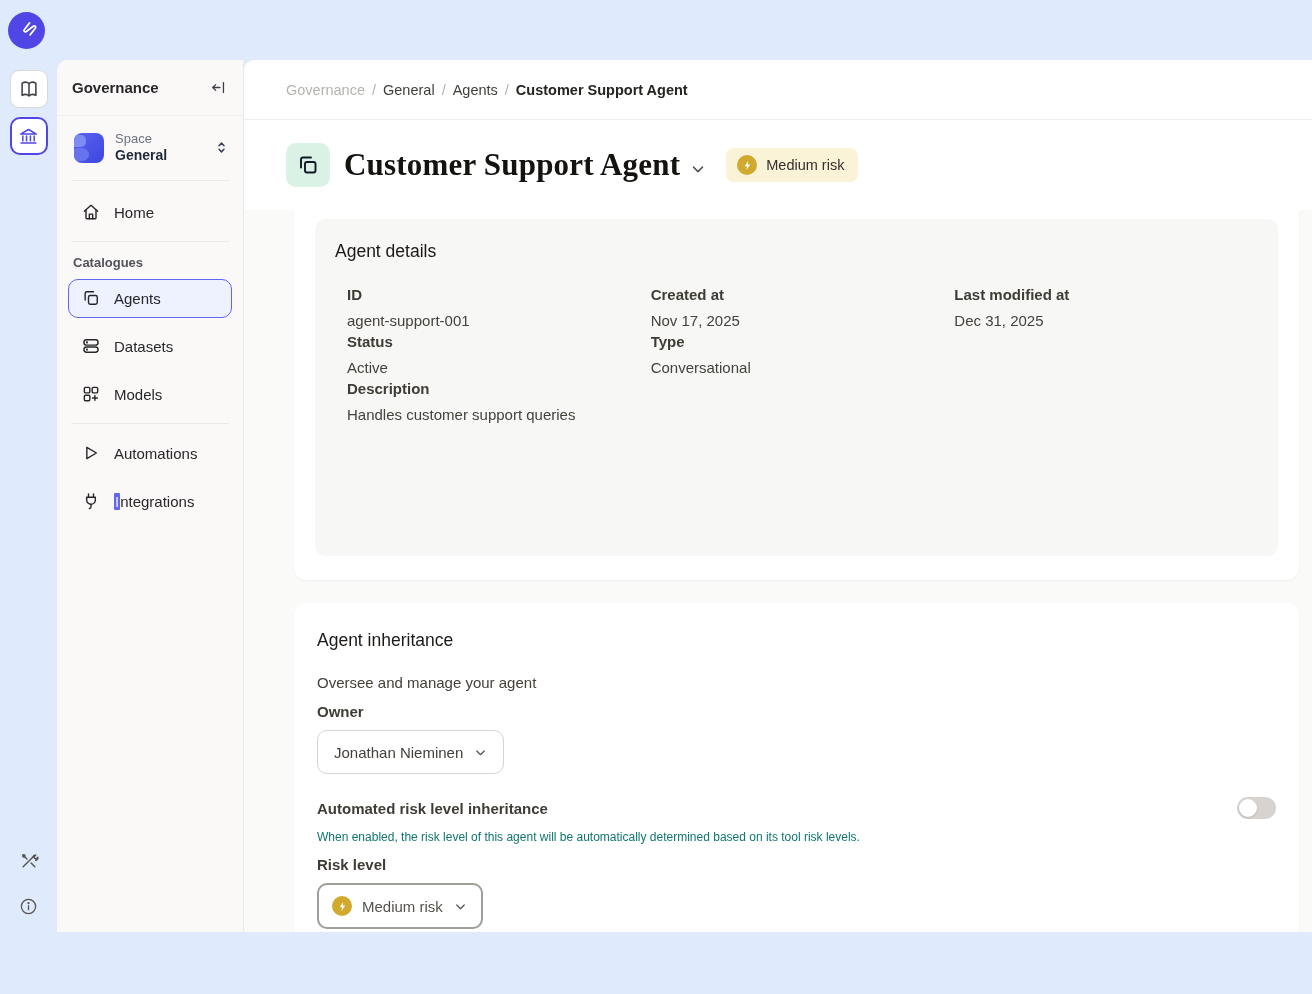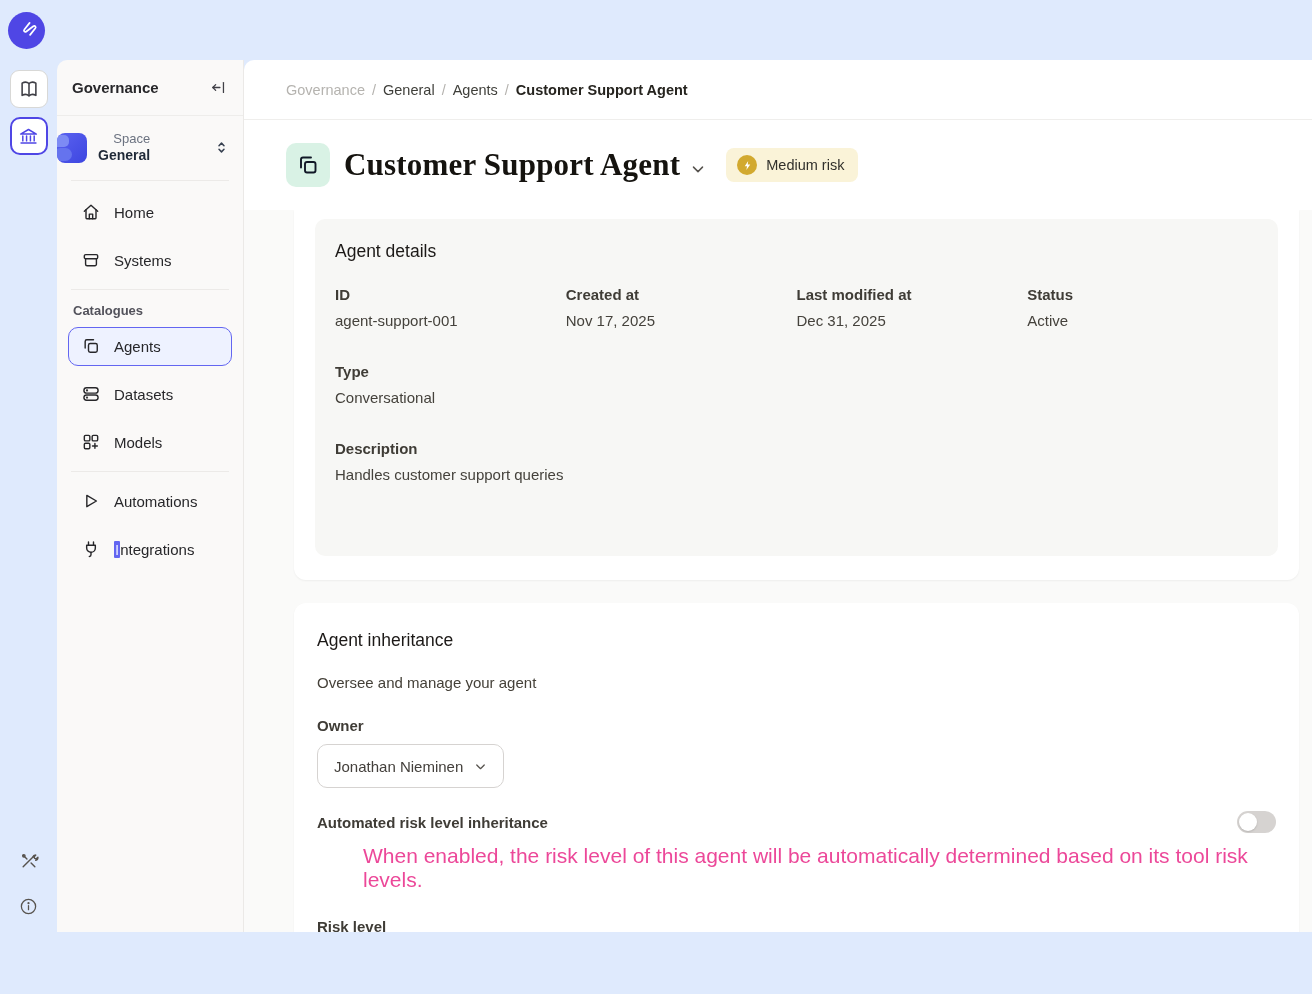--- a/index.html
+++ b/index.html
@@ -31,21 +31,21 @@
   .rail-icon-plain { color:#57534e; margin-top:26px; cursor:pointer; }
 
   
   .sidebar { width:187px; background:#faf9f8; border-top-left-radius:10px;
              border-right:1px solid #ebe9e7; display:flex; flex-direction:column; flex-shrink:0; }
   .sb-header { height:56px; display:flex; align-items:center; justify-content:space-between;
                padding:0 16px 0 15px; border-bottom:1px solid #eeedeb; }
   .sb-title { font-size:15px; font-weight:700; color:#27272a; }
   .collapse-btn { color:#3f3f46; cursor:pointer; }
 
-  .space-row { display:flex; align-items:center; padding:15px 14px 13px 0; cursor:pointer;text-align:right; }
+  .space-row { display:flex; align-items:center; padding:15px 14px 13px 17px; cursor:pointer; }
   .space-avatar { width:30px; height:30px; border-radius:8px; position:relative; overflow:hidden;
                   background:linear-gradient(135deg,#5b62f0 0%,#3d46e0 100%); flex-shrink:0; }
   .space-avatar::before { content:""; position:absolute; left:-4px; top:2px; width:16px; height:12px;
                   background:#7d8bf4; border-radius:5px; }
   .space-avatar::after  { content:""; position:absolute; left:-3px; top:15px; width:18px; height:13px;
                   background:#6573ee; border-radius:7px; }
   .space-meta { margin-left:11px; line-height:1.25; }
   .space-label { font-size:13px; color:#6b7280; }
   .space-name  { font-size:14px; font-weight:700; color:#1f2937; }
   .space-caret { margin-left:auto; color:#374151; }
@@ -82,40 +82,40 @@
   .risk-dot { width:20px; height:20px; border-radius:50%; background:#d2a92f;
               display:flex; align-items:center; justify-content:center; margin-right:9px; flex-shrink:0; }
 
   .content { flex:1; background:#fafaf9; padding:0 12px 0 50px; overflow:hidden; }
 
   .card { width:1005px; background:#ffffff; box-shadow:0 1px 2px rgba(0,0,0,.05); }
   .card.details { height:370px; border-radius:0 0 12px 12px; padding:9px 21px 24px; overflow:hidden; }
   .panel { background:#f7f7f5; border-radius:10px; height:100%; padding:22px 20px 24px; overflow:hidden; }
   .card-h2 { font-size:17.5px; font-weight:400; color:#1c1917; }
   .panel .card-h2 { margin-bottom:24px; }
-  .fields { display:grid; grid-template-columns:1fr 1fr 1fr 1fr; row-gap:34px; }
+  .fields { display:grid; grid-template-columns:1fr 1fr 1fr; row-gap:4px;margin-left:12px; }
   .field.full { grid-column:1 / -1; }
   .flabel { font-size:15px; font-weight:700; color:#3f3c36; margin-bottom:9px; }
   .fvalue { font-size:15px; color:#45423c; }
 
   .card.governance { height:372px; border-radius:12px; margin-top:23px; padding:27px 23px 24px; overflow:hidden; }
   .subtitle { font-size:15px; color:#454139; margin-top:23px; }
-  .g-label { font-size:15px; font-weight:700; color:#3f3c36; margin-top:26px; }
+  .g-label { font-size:15px; font-weight:700; color:#3f3c36; margin-top:12px; }
   .select { display:inline-flex; align-items:center; height:44px; border:1.5px solid #d6d3d1;
             border-radius:10px; background:#fff; padding:0 15px 0 16px; font-size:15px;
             color:#44403c; margin-top:10px; cursor:pointer; }
   .select .chev { color:#57534e; margin-left:10px; }
   .select.risk { height:46px; border:2px solid #a19d98; color:#55524c; padding:0 13px 0 13px; }
   .select.risk .risk-dot { margin-right:10px; }
   .auto-row { display:flex; align-items:center; justify-content:space-between; margin-top:23px; }
   .toggle { width:39px; height:22px; border-radius:11px; background:#d6d3d1; position:relative;
             cursor:pointer; flex-shrink:0; }
   .toggle .knob { width:18px; height:18px; border-radius:50%; background:#fff; position:absolute;
                   top:2px; left:2px; box-shadow:0 1px 2px rgba(0,0,0,.15); }
-  .g-desc { font-size:21px; color:#ec4899; margin-top:11px;margin-left:46px; }
+  .g-desc { font-size:12px; color:#0f766e; margin-top:11px; }
 </style>
 </head>
 <body>
 
 <div class="top-band">
   <div class="logo">
     <svg width="24" height="24" viewBox="0 0 32 32">
       <path d="M19.5 6.5l-7 8.8c-1.6 2 .6 4.2 2.6 2.7l9.3-7c2-1.5 4.2.7 2.7 2.7l-7 8.8" fill="none" stroke="#ffffff" stroke-width="2.3" stroke-linecap="round" stroke-linejoin="round"></path>
     </svg>
   </div>
@@ -184,27 +184,20 @@
     <div class="sb-divider"></div>
 
     <div class="sb-nav">
       <div class="nav-item">
         <svg class="nicon" viewBox="0 0 24 24" fill="none" stroke="currentColor" stroke-width="1.7" stroke-linecap="round" stroke-linejoin="round">
           <path d="M4 11l8-7 8 7"></path>
             <path d="M6 9.3V19a1 1 0 001 1h10a1 1 0 001-1V9.3"></path>
             <path d="M10 20v-5.5h4V20"></path>
         </svg>
         <span>Home</span>
-      </div>
-      <div class="nav-item">
-        <svg class="nicon" viewBox="0 0 24 24" fill="none" stroke="currentColor" stroke-width="1.7" stroke-linecap="round" stroke-linejoin="round">
-          <rect x="4" y="5.5" width="16" height="5" rx="1.6"></rect>
-          <path d="M5.5 10.5V17a1.8 1.8 0 001.8 1.8h9.4a1.8 1.8 0 001.8-1.8v-6.5"></path>
-        </svg>
-        <span>Systems</span>
       </div>
 
       <div class="sb-divider" style="margin:4px 3px 0;"></div>
 
       <div class="section-label">Catalogues</div>
 
       <div class="nav-item active">
         <svg class="nicon" viewBox="0 0 24 24" fill="none" stroke="currentColor" stroke-width="1.7" stroke-linecap="round" stroke-linejoin="round">
           <rect x="9" y="9" width="10.5" height="10.5" rx="2"></rect>
           <path d="M5 14.5V6.5A2 2 0 017 4.5h8"></path>

